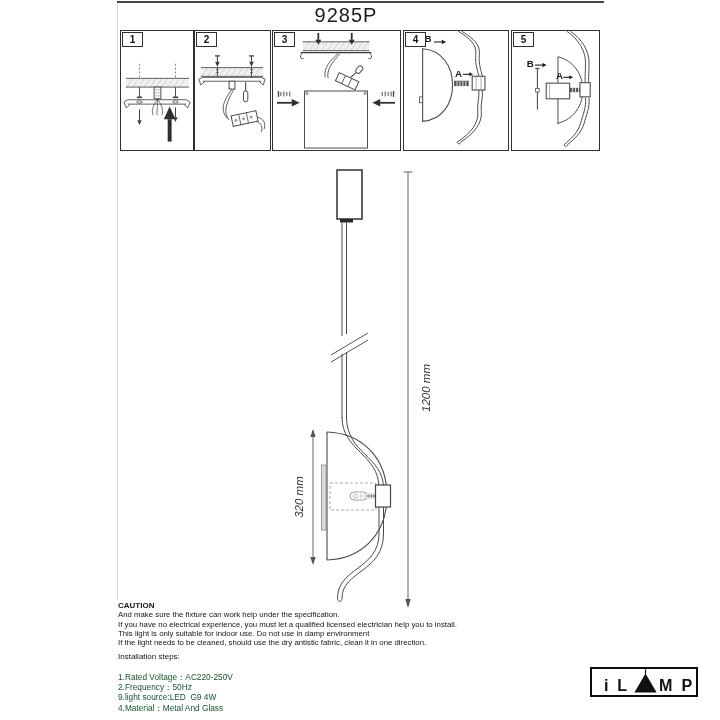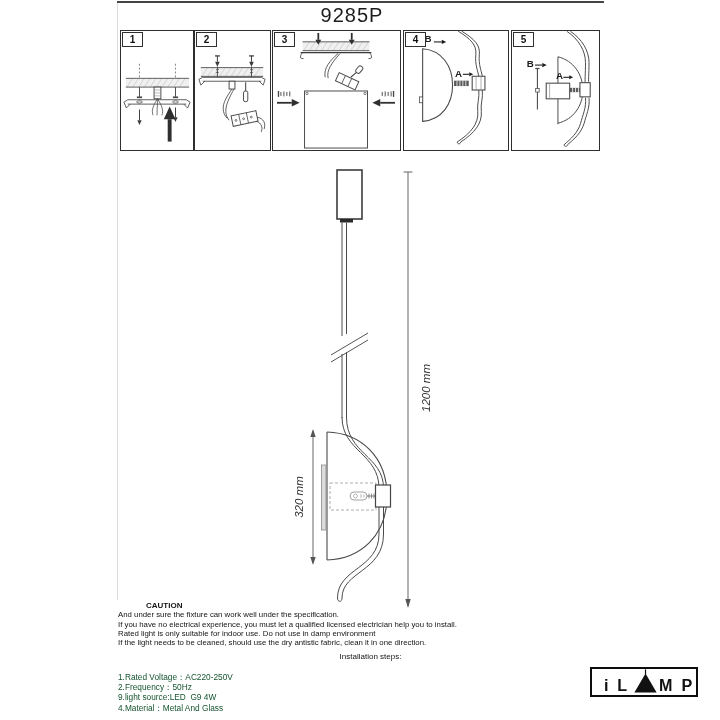--- a/index.html
+++ b/index.html
@@ -1,40 +1,40 @@
 <!DOCTYPE html>
 <html><head>
 <meta charset="utf-8">
 <style>
   html,body { margin:0; padding:0; }
   body { width:720px; height:720px; background:#ffffff; position:relative;
          font-family:"Liberation Sans", sans-serif; overflow:hidden; }
   .abs { position:absolute; }
   .top-rule { left:117px; top:1px; width:487px; height:2px; background:#454545; }
   .left-rule { left:117px; top:3px; width:1px; height:597px; background:#dcdcdc; }
-  .title { left:110px; top:4px; width:484px; text-align:center; font-size:20px;
+  .title { left:104px; top:4px; width:484px; text-align:center; font-size:20px;
            letter-spacing:1px; color:#1c1c1c; }
   .panel { top:30px; height:121px; border:1px solid #2f2f2f; box-sizing:border-box; background:#fff; }
   .panel svg { display:block; width:100%; height:100%; }
   .badge { position:absolute; left:1px; top:1px; width:19px; height:13px;
            border:1px solid #2f2f2f; background:#fff; font-weight:bold; font-size:10px;
            display:flex; align-items:center; justify-content:center; color:#111; z-index:2; }
   .p1 { left:120px; width:74px; }
   .p2 { left:194px; width:77px; }
   .p3 { left:272px; width:129px; }
   .p4 { left:403px; width:106px; }
   .p5 { left:511px; width:89px; }
   .main-drawing { left:280px; top:165px; width:170px; height:450px; }
   svg text { font-family:"Liberation Sans", sans-serif; }
   .svg-label { font-weight:bold; font-size:10px; fill:#1a1a1a; }
   .dim-label { font-size:11.5px; font-style:italic; fill:#2e2e2e; }
   .caution { left:118px; top:601px; width:505px; color:#141414; }
-  .caution-heading { font-weight:bold; font-size:8px; line-height:9.4px;margin-left:28px; }
+  .caution-heading { font-weight:bold; font-size:8px; line-height:9.4px; }
   .caution-line { font-size:7.8px; line-height:9.2px; }
-  .install-heading { font-size:8px; line-height:9.2px; margin-top:4.5px;text-align:center; }
+  .install-heading { font-size:8px; line-height:9.2px; margin-top:4.5px; }
   .specs { left:118px; top:672px; width:300px; color:#14532d; }
   .spec-line { font-size:8.3px; line-height:10.2px; white-space:pre-wrap; }
   .logo { left:590px; top:667px; width:108px; height:30px; border:2.5px solid #0d0d0d;
           box-sizing:border-box; background:#fff; }
   .logo svg { display:block; width:100%; height:100%; }
 </style>
 </head>
 <body>
 
 <div class="abs top-rule"></div>
@@ -224,23 +224,23 @@
   <rect x="95.5" y="320" width="15" height="22" fill="#fff" stroke="#444" stroke-width="1.2"></rect>
 
   <line x1="33" y1="266" x2="33" y2="398" stroke="#555" stroke-width="0.9"></line>
   <polygon points="33,264 30.3,272 35.7,272" fill="#555"></polygon>
   <polygon points="33,400 30.3,392 35.7,392" fill="#555"></polygon>
   <text x="23" y="332" transform="rotate(-90 23 332)" text-anchor="middle" class="dim-label">320 mm</text>
 </svg>
 
 <div class="abs caution">
   <div class="caution-heading">CAUTION</div>
-  <div class="caution-line">And under sure the fixture can work well under the specification.</div>
+  <div class="caution-line">And make sure the fixture can work help under the specification.</div>
   <div class="caution-line">If you have no electrical experience, you must let a qualified licensed electrician help you to install.</div>
-  <div class="caution-line">Rated light is only suitable for indoor use. Do not use in damp environment</div>
+  <div class="caution-line">This light is only suitable for indoor use. Do not use in damp environment</div>
   <div class="caution-line">If the light needs to be cleaned, should use the dry antistic fabric, clean it in one direction.</div>
   <div class="install-heading">Installation steps:</div>
 </div>
 
 <div class="abs specs">
   <div class="spec-line">1.Rated Voltage：AC220-250V</div>
   <div class="spec-line">2.Frequency：50Hz</div>
   <div class="spec-line">9.light source:LED  G9 4W</div>
   <div class="spec-line">4.Material：Metal And Glass</div>
 </div>

